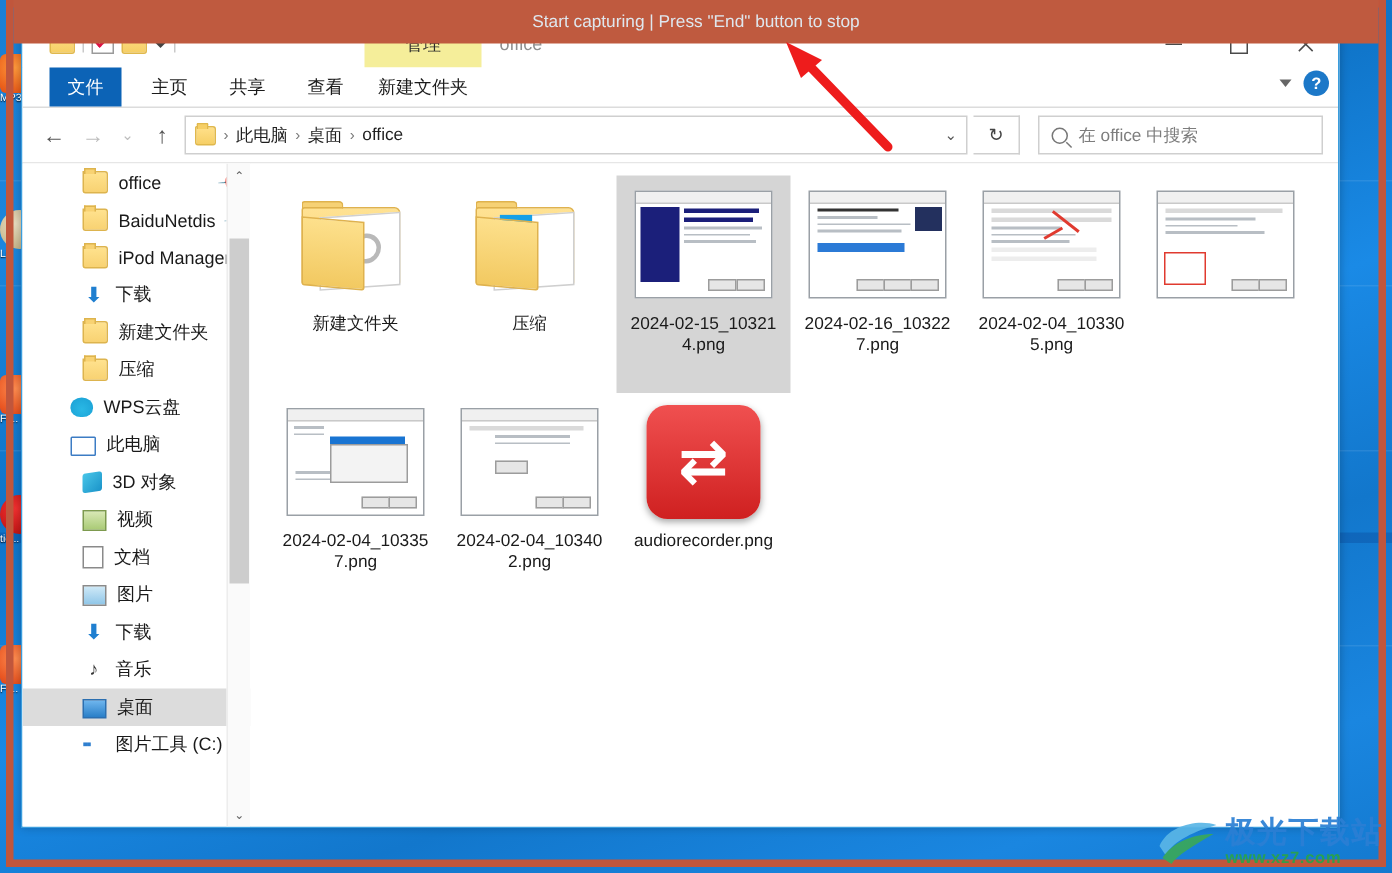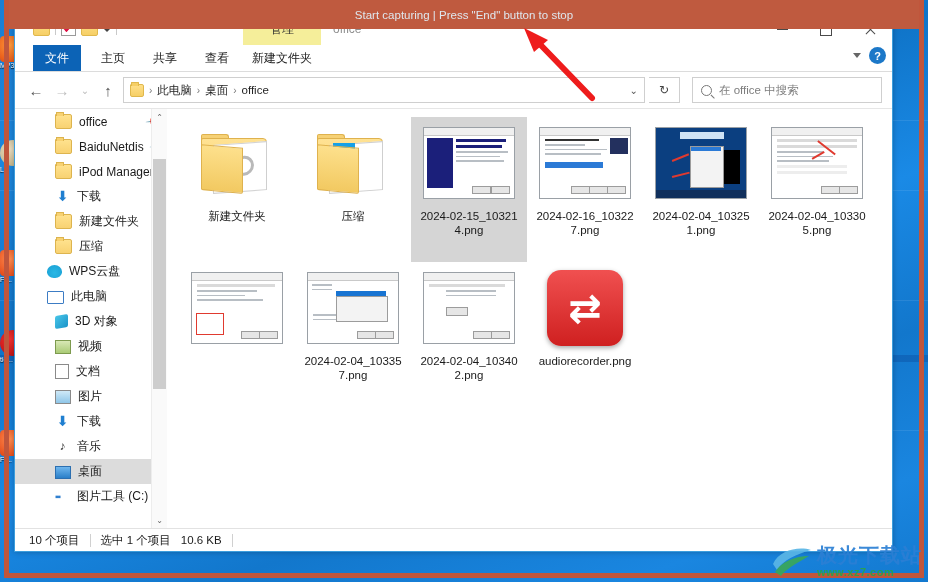--- a/index.html
+++ b/index.html
@@ -391,34 +391,20 @@
               <div class="hl" style="left:5px;top:34px;width:58px;height:6px;background:#2b7ad6"></div>
               <div class="btn" style="right:40px"></div>
               <div class="btn" style="right:22px"></div>
               <div class="btn" style="right:4px"></div>
               <div class="blk" style="left:70px;top:10px;width:18px;height:16px;background:#23305e"></div>
             </div>
           </div>
           <div class="cname">2024-02-16_103227.png</div>
         </div>
 
-        <div class="cell">
-          <div class="thumbwrap">
-            <div class="mini dark">
-              <div class="blk" style="left:44px;top:22px;width:40px;height:34px;background:#000"></div>
-              <div class="menu" style="left:34px;top:18px;width:32px;height:40px"></div>
-              <div class="hl" style="left:35px;top:19px;width:30px;height:4px;background:#2b7ad6"></div>
-              <div class="redar" style="left:16px;top:32px;width:18px;transform:rotate(-22deg)"></div>
-              <div class="redar" style="left:16px;top:48px;width:18px;transform:rotate(-14deg)"></div>
-              <div class="hl" style="left:24px;top:4px;width:44px;height:7px;background:#cfe3f5"></div>
-              <div class="tbar"></div>
-            </div>
-          </div>
-          <div class="cname">2024-02-04_103251.png</div>
-        </div>
 
         <div class="cell">
           <div class="thumbwrap">
             <div class="mini">
               <div class="bar"></div>
               <div class="ln" style="width:80px;height:3px;background:#dadada"></div>
               <div class="ln" style="width:80px;height:3px;background:#dadada"></div>
               <div class="ln" style="width:46px"></div>
               <div class="ln" style="width:56px"></div>
               <div class="ln" style="width:52px"></div>
@@ -486,27 +472,20 @@
               <span class="arr">⇄</span>
             </div>
           </div>
           <div class="cname">audiorecorder.png</div>
         </div>
 
       </div>
     </div>
   </div>
 
-  <div class="status">
-    <span>10 个项目</span>
-    <span class="divd"></span>
-    <span>选中 1 个项目</span>
-    <span>10.6 KB</span>
-    <span class="divd"></span>
-  </div>
 </div>
 
 <div id="banner">
   <span>Start capturing | Press "End" button to stop</span>
 </div>
 
 <div id="capframe"></div>
 
 <svg id="annot" viewBox="0 0 120 90">
   <line x1="92" y1="80" x2="32" y2="18" stroke="#ee1c1c" stroke-width="6" stroke-linecap="round"></line>

